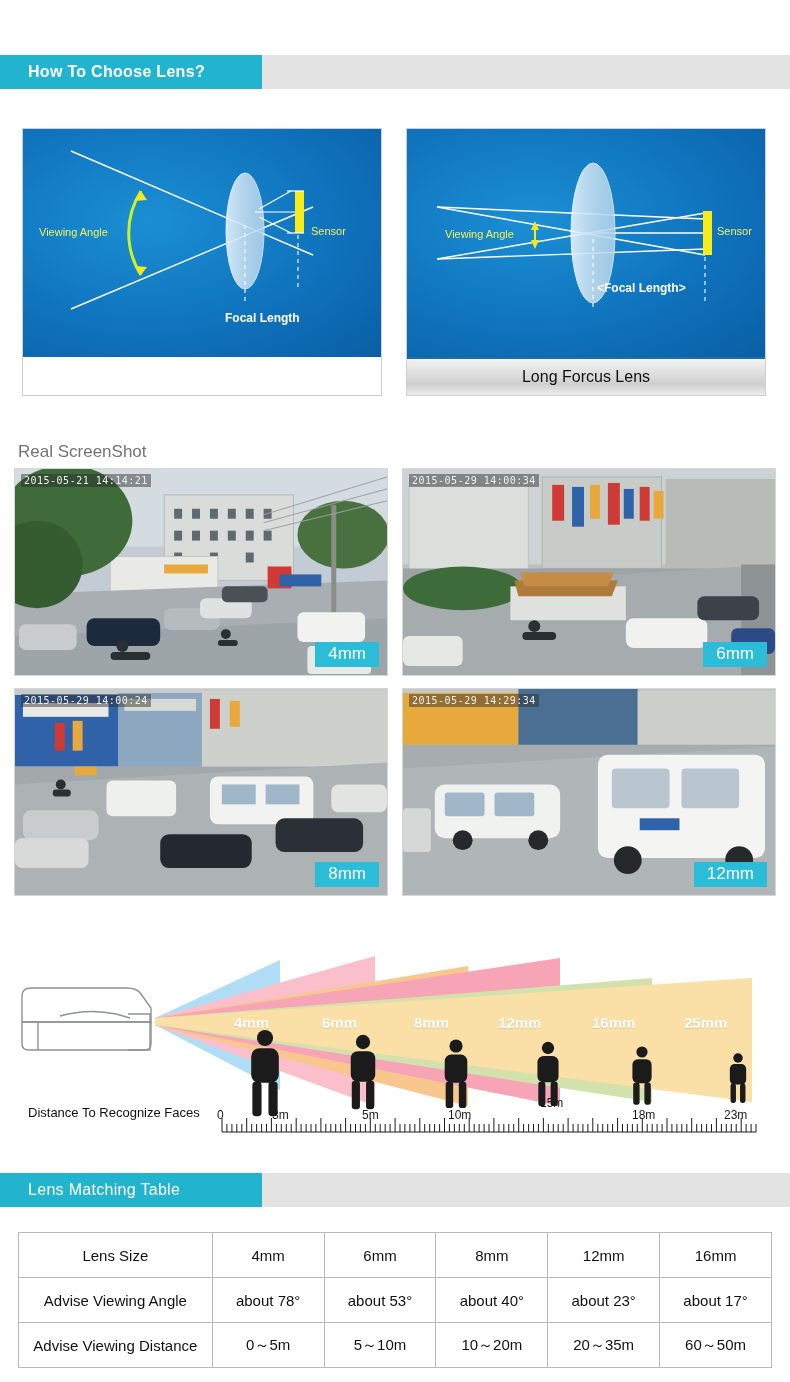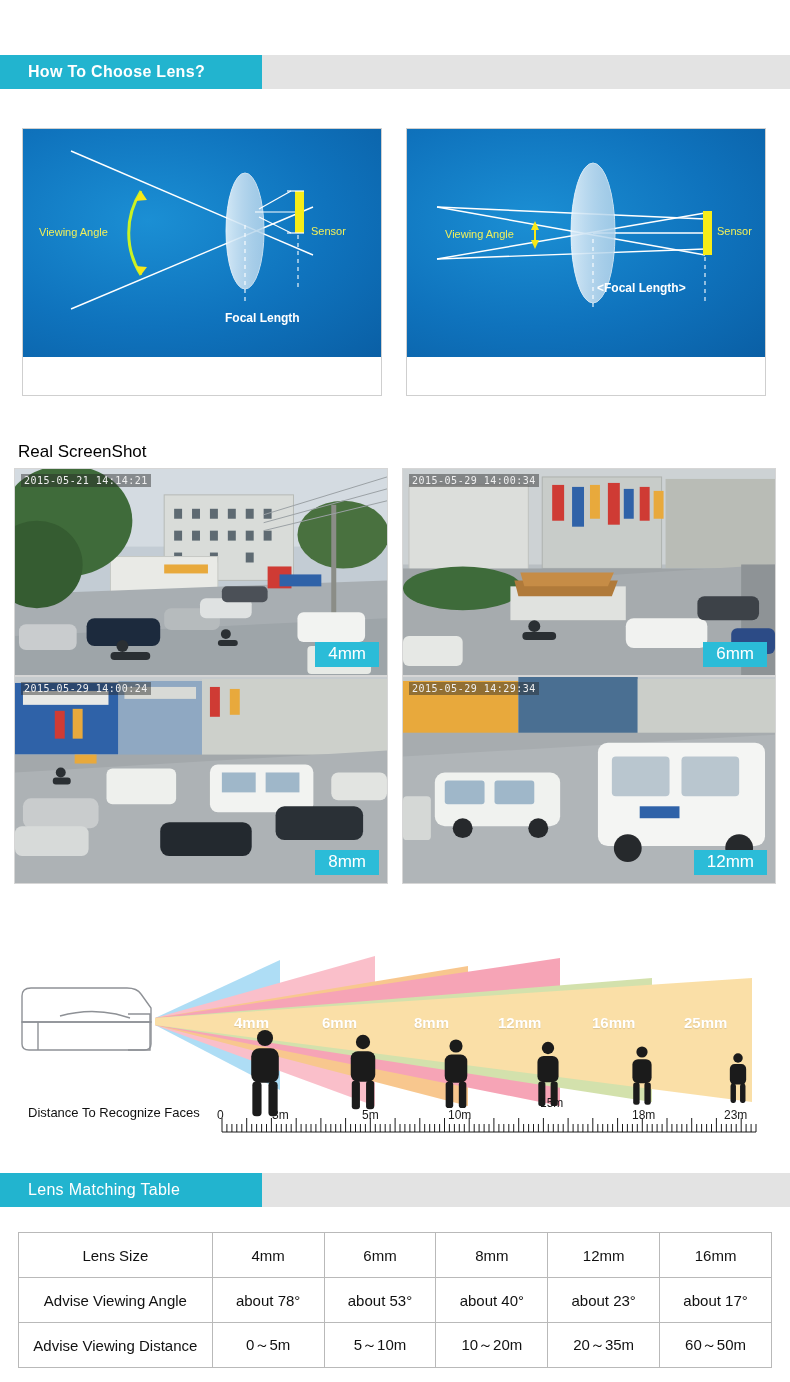--- a/index.html
+++ b/index.html
@@ -37,23 +37,23 @@
     font-size: 16px; color: #111;
     background: linear-gradient(to bottom, #f3f3f3 0%, #dcdcdc 45%, #cfcfcf 70%, #ececec 100%);
     border-top: 2px solid #1c6ea8;
   }
   .diagram svg { position: absolute; left: 0; top: 0; }
   .lbl { position: absolute; font-size: 11px; white-space: nowrap; }
   .lbl.yellow { color: #f2f05a; }
   .lbl.white  { color: #ffffff; font-weight: bold; font-size: 12px; }
 
   
-  #shots-title { position: absolute; left: 18px; top: 442px; font-size: 17px; color: #000000; }
+  #shots-title { position: absolute; left: 18px; top: 442px; font-size: 17px; color: #737373; }
   .shots { position: absolute; left: 14px; top: 468px; width: 762px; }
-  .shot-row { display: flex; gap: 14px; }
+  .shot-row { display: flex; gap: 14px; margin-bottom: 12px; }
   .shot { position: relative; width: 374px; height: 208px; overflow: hidden;
           background: #8a9099; border: 1px solid #d6d6d6; }
   .shot .ts {
     position: absolute; left: 6px; top: 5px; z-index: 4;
     font-family: "DejaVu Sans Mono", monospace; font-size: 10px; color: #f0f0f0;
     background: rgba(40,40,40,.45); padding: 1px 3px; letter-spacing: .5px;
   }
   .shot .badge {
     position: absolute; right: 8px; bottom: 8px; z-index: 5;
     background: #2bbcd8; color: #fff; font-size: 17px; padding: 2px 13px 3px;
@@ -157,20 +157,21 @@
           <g stroke="#f7e818" stroke-width="2" fill="none">
             <line x1="128" y1="96" x2="128" y2="116"></line>
           </g>
           <polygon points="128,92 124,101 132,101" fill="#f7e818"></polygon>
           <polygon points="128,120 124,111 132,111" fill="#f7e818"></polygon>
         </svg>
         <div class="lbl yellow" style="left:38px; top:99px;">Viewing Angle</div>
         <div class="lbl yellow" style="left:310px; top:96px;">Sensor</div>
         <div class="lbl white" style="left:190px; top:152px;">&lt;Focal Length&gt;</div>
       </div>
+      <div class="caption">Long Forcus Lens</div>
     </div>
   </div>
 
   <div id="shots-title">Real ScreenShot</div>
 
   <div class="shots">
     <div class="shot-row">
 
       <div class="shot">
         <svg class="scene" viewBox="0 0 374 208" preserveAspectRatio="none">

